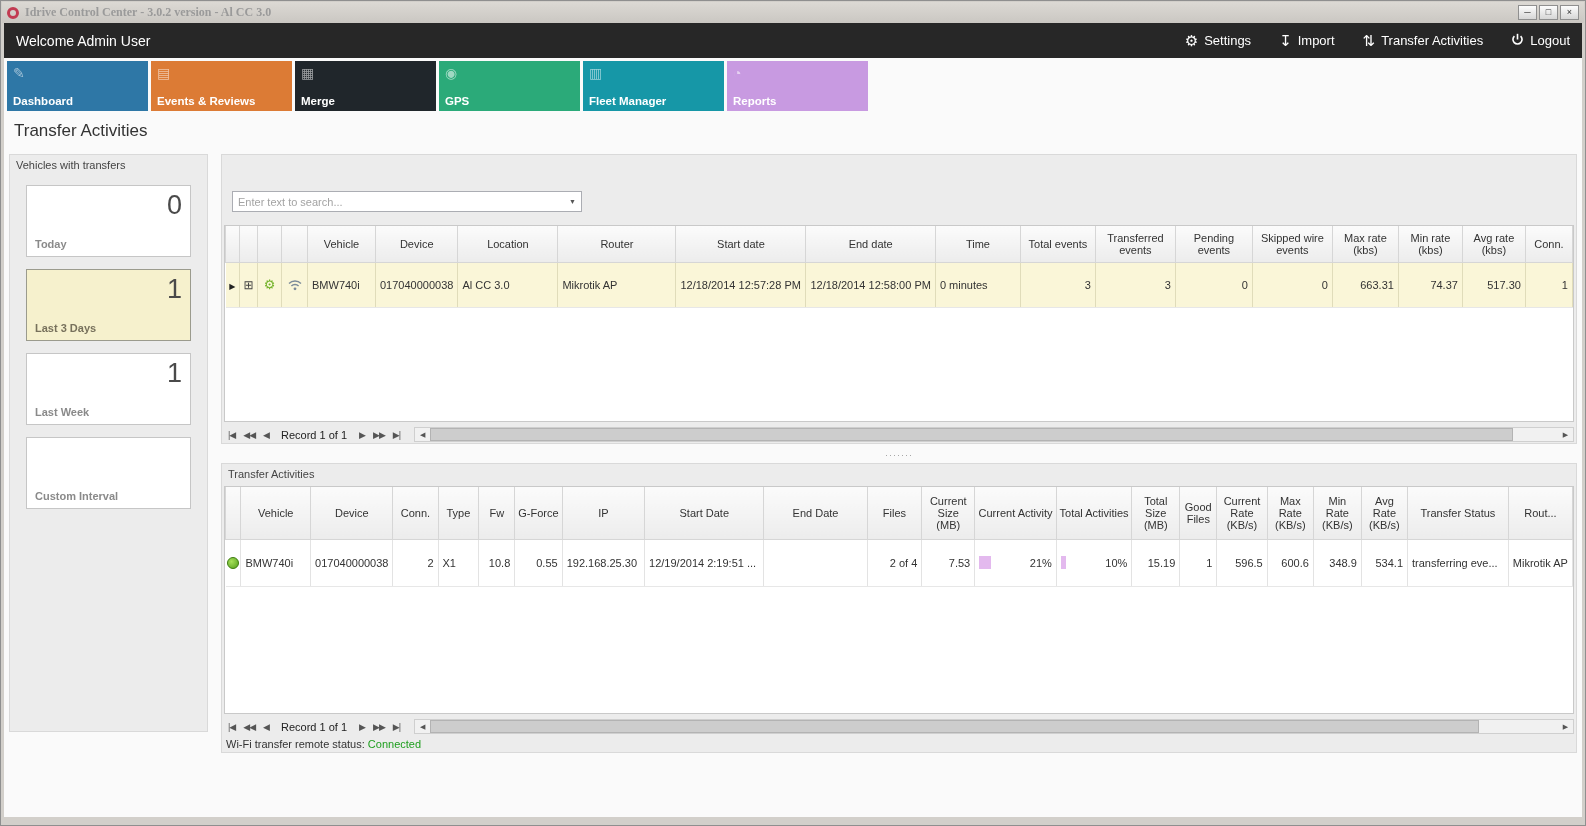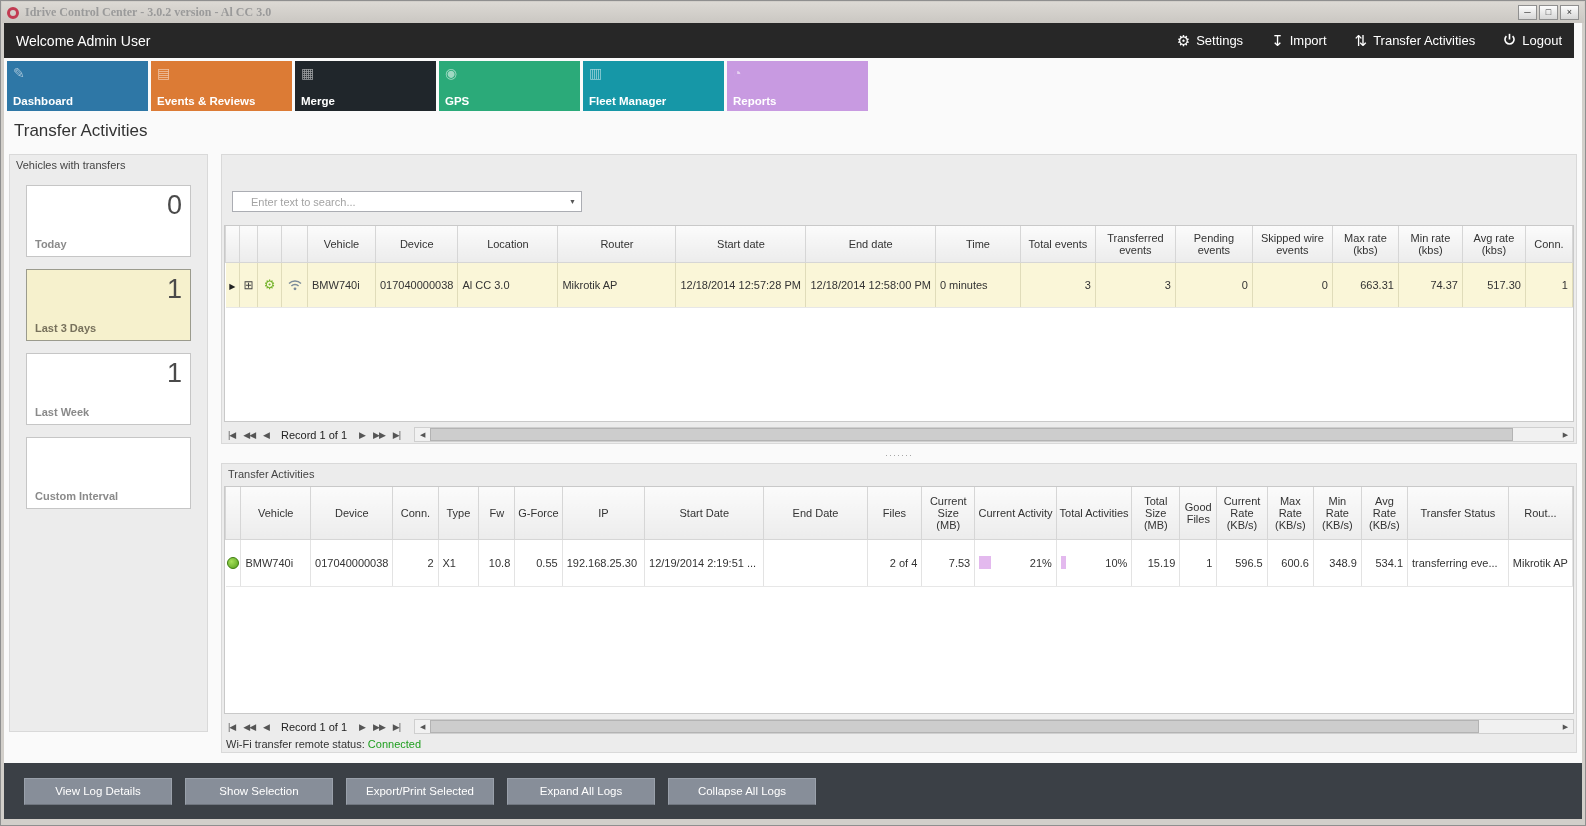--- a/index.html
+++ b/index.html
@@ -12,21 +12,21 @@
   .titlebar{position:absolute;left:1px;top:1px;right:1px;height:21px;background:linear-gradient(#dcd9d4,#cac7c2);display:flex;align-items:center;padding:0 5px;}
   .app-icon{width:12px;height:12px;border:3px solid #c23b52;border-radius:50%;margin-right:6px;flex:0 0 auto;}
   .title-text{font-size:12px;font-weight:bold;color:#9a9a9a;font-family:Liberation Serif, serif;}
   .win-controls{margin-left:auto;display:flex;gap:2px;}
   .win-btn{width:19px;height:15px;border:1px solid #8f8f8f;background:linear-gradient(#fdfdfd,#d6d6d6);font-size:9px;line-height:13px;text-align:center;color:#333;cursor:pointer;}
 
   
   .client{position:absolute;left:3px;right:3px;top:22px;bottom:8px;background:#fafafa;}
 
   
-  .topbar{position:absolute;left:0;top:0;right:8px;height:35px;background:#272727;display:flex;align-items:center;padding:0 12px;}
+  .topbar{position:absolute;left:0;top:0;right:0;height:35px;background:#272727;display:flex;align-items:center;padding:0 12px;}
   .welcome{color:#fff;font-size:14px;}
   .topbar-actions{margin-left:auto;display:flex;align-items:center;gap:28px;}
   .topbar-action{display:flex;align-items:center;gap:6px;color:#fff;font-size:13px;cursor:pointer;}
   .topbar-action .glyph{font-size:15px;line-height:1;color:#fff;}
 
   
   .tiles{position:absolute;left:3px;top:38px;display:flex;gap:3px;}
   .tile{width:141px;height:50px;position:relative;color:#fff;cursor:pointer;}
   .tile .t-icon{position:absolute;left:6px;top:4px;font-size:14px;opacity:.55;}
   .tile .t-label{position:absolute;left:6px;bottom:4px;font-size:11.5px;font-weight:bold;}
@@ -42,21 +42,21 @@
   .card.selected{background:#f6f1cd;border-color:#9b9b8d;}
   .card .count{position:absolute;right:8px;top:4px;font-size:27px;color:#4a4a4a;}
   .card .c-label{position:absolute;left:8px;bottom:6px;font-size:11px;font-weight:bold;color:#8a8a8a;}
   .card.selected .c-label{color:#77715c;}
   .card-list{margin-top:10px;}
 
   .logs-panel{left:217px;top:131px;right:5px;height:290px;}
   .acts-panel{left:217px;top:440px;right:5px;height:290px;}
 
   
-  .combo{position:absolute;left:10px;top:36px;width:350px;height:21px;background:#fff;border:1px solid #abadb3;display:flex;align-items:center;padding-left:13px;}
+  .combo{position:absolute;left:10px;top:36px;width:350px;height:21px;background:#fff;border:1px solid #abadb3;display:flex;align-items:center;}
   .combo input{flex:1;border:none;outline:none;font-family:inherit;font-size:11px;padding:0 5px;color:#333;background:transparent;}
   .combo input::placeholder{color:#a3a3a3;}
   .combo-arrow{width:17px;text-align:center;font-size:7px;color:#555;cursor:pointer;}
 
   
   .grid-box{position:absolute;left:2px;right:2px;background:#fff;border:1px solid #c9c9c9;overflow:hidden;}
   .logs-grid{top:70px;height:197px;}
   .acts-grid{top:22px;height:228px;}
   table.grid{border-collapse:collapse;table-layout:fixed;font-size:11px;}
   .grid th{background:linear-gradient(#fbfbfb,#ececec);border:1px solid #d6d6d6;border-top:none;font-weight:normal;color:#333;text-align:center;padding:2px 2px;overflow:hidden;}
@@ -404,22 +404,15 @@
           <span class="hs-btn">▶</span>
         </div>
       </div>
 
       <div class="wifi-status">
         <span>Wi-Fi transfer remote status:</span>
         <span class="val" style="color: rgb(30, 158, 30); margin-top: 26px;">Connected</span>
       </div>
     </div>
 
-    <div class="footer">
-      <button class="f-btn">View Log Details</button>
-      <button class="f-btn">Show Selection</button>
-      <button class="f-btn">Export/Print Selected</button>
-      <button class="f-btn">Expand All Logs</button>
-      <button class="f-btn">Collapse All Logs</button>
-    </div>
 
   </div>
 </div>
 
 </body></html>

